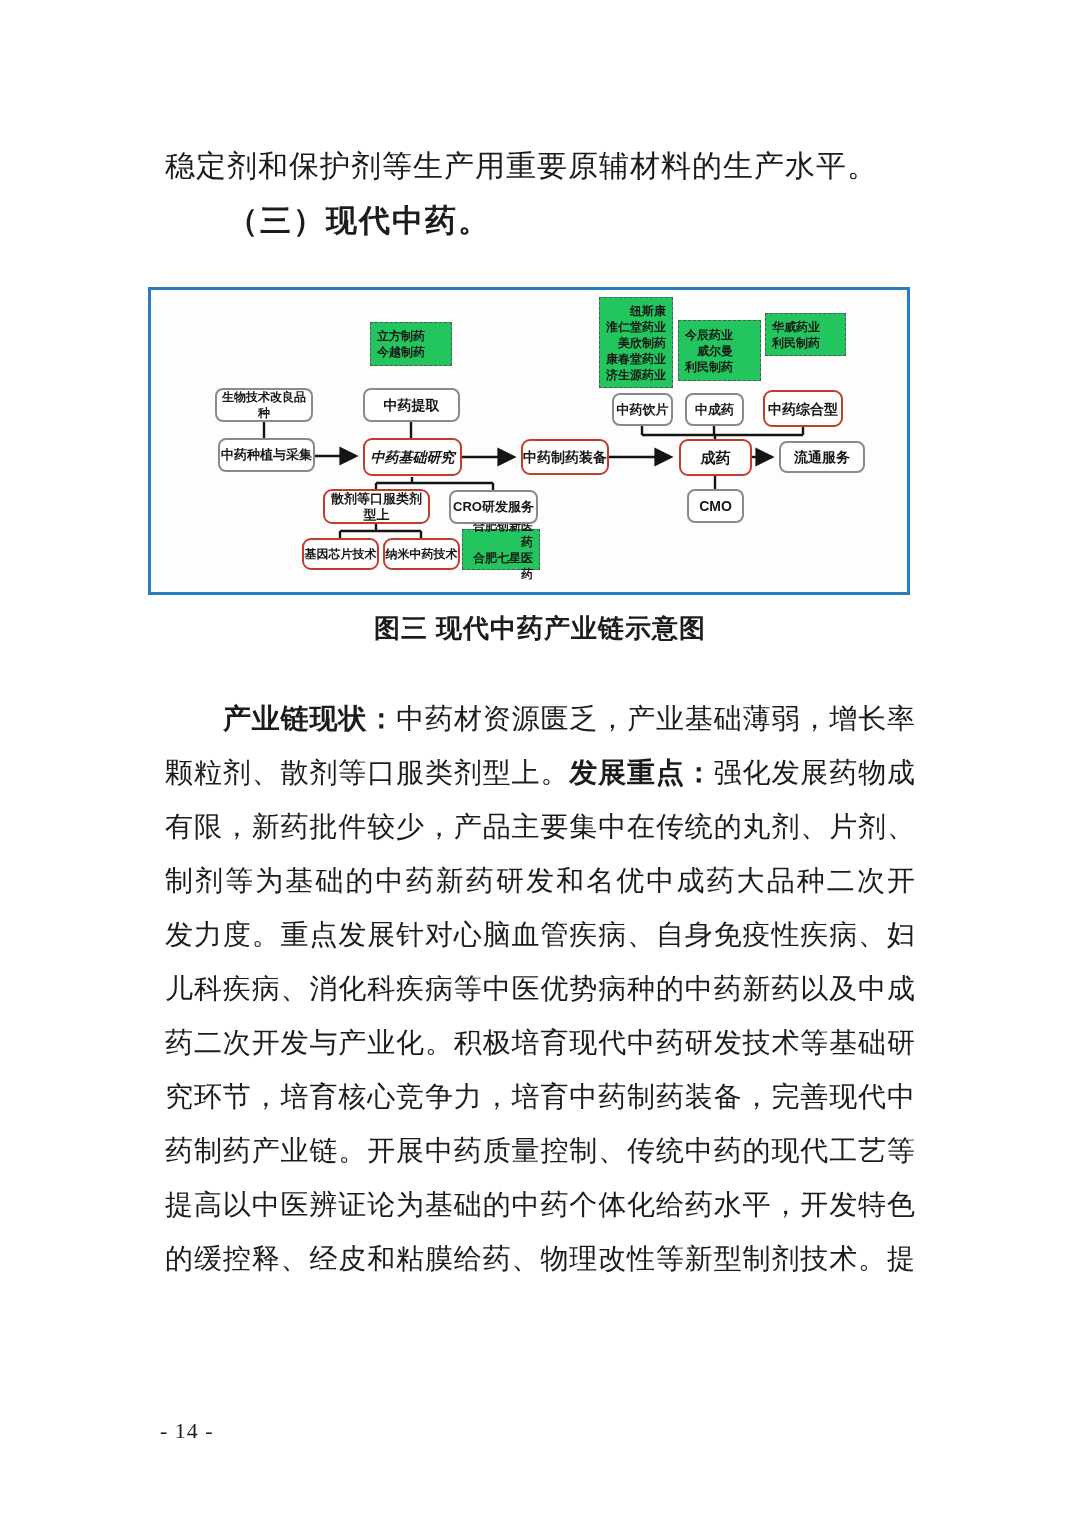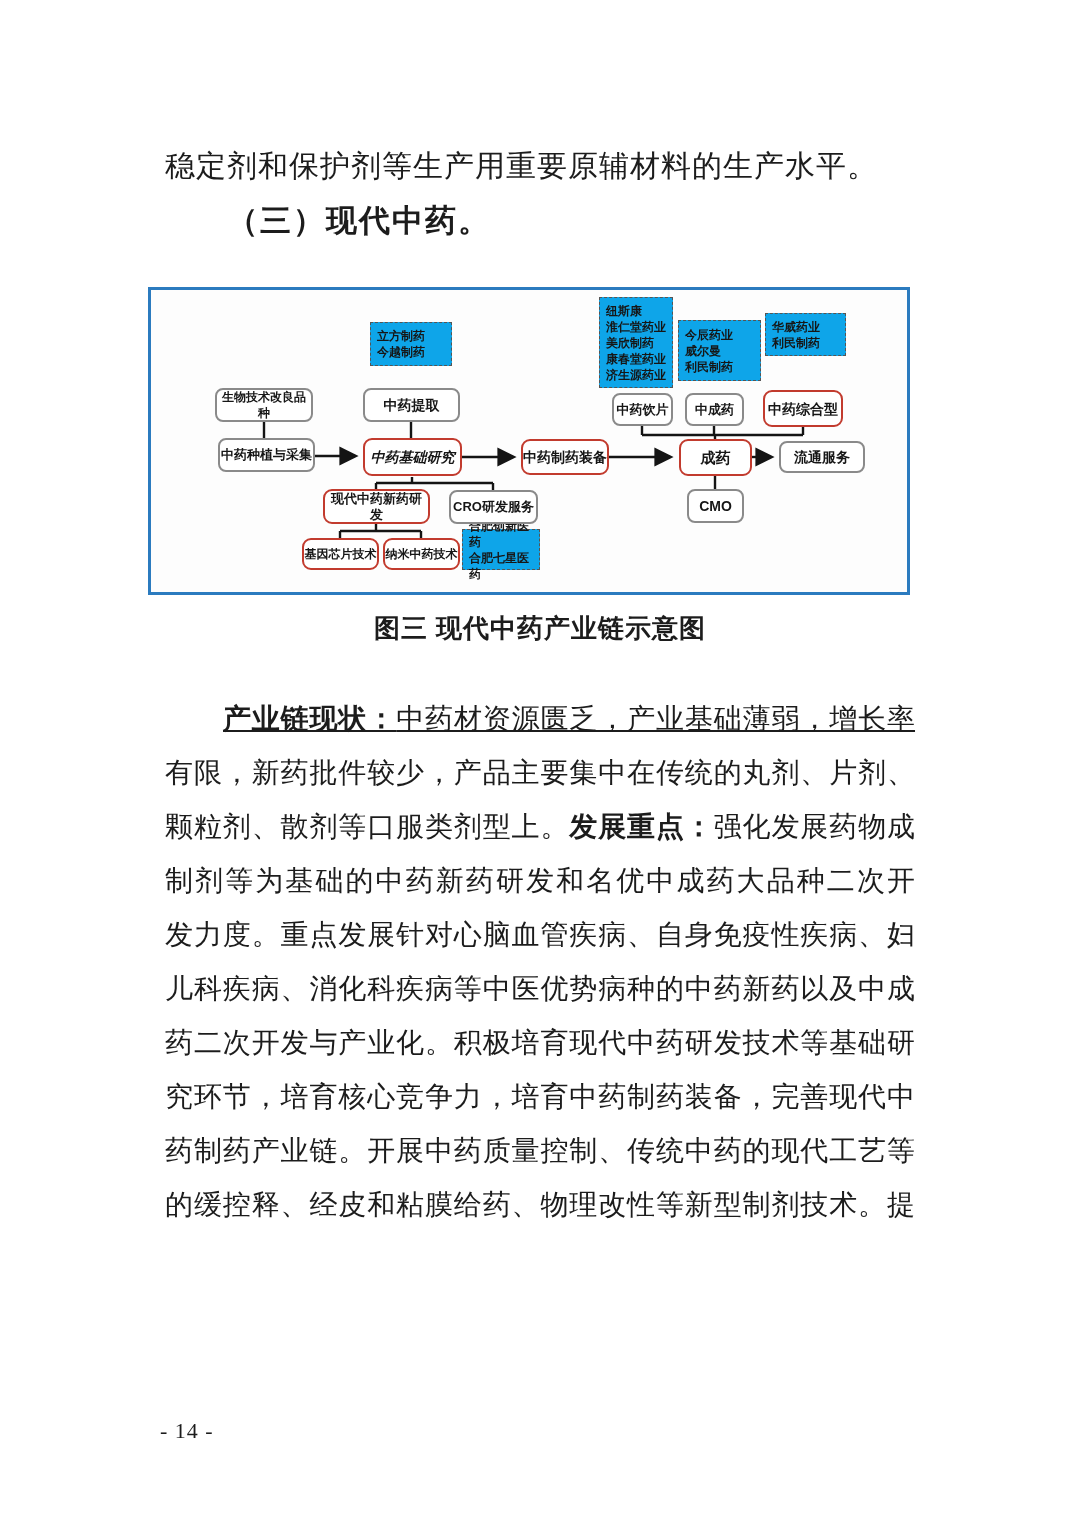--- a/index.html
+++ b/index.html
@@ -22,40 +22,40 @@
     left:165px;top:611px;width:750px;text-align:center;font-size:26px;
     font-weight:700;font-family:"Liberation Sans","DejaVu Sans",sans-serif;
     letter-spacing:1px;
   }
   .bodytext{left:165px;top:692px;width:750px;}
   .bline{
     width:750px;height:54px;line-height:54px;font-size:28px;
     text-align:justify;text-align-last:justify;white-space:nowrap;
   }
   .bline b{font-weight:700;}
-  .bline.indent{text-indent:58px;text-decoration:underline;}
+  .bline.indent{text-indent:58px;}
   .pagenum{left:160px;top:1418px;font-size:22px;letter-spacing:1px;}
   
   .figure{
     left:148px;top:287px;width:756px;height:302px;background:#fdfdfd;
     border:3px solid var(--frame,#2b7bbf);
   }
   .wires{position:absolute;left:0;top:0;}
   .node{
     position:absolute;box-sizing:border-box;background:#ffffff;
     display:flex;align-items:center;justify-content:center;
     font-family:"Liberation Sans","DejaVu Sans",sans-serif;
     font-weight:700;font-size:14px;color:#161616;text-align:center;
     border:2px solid var(--gray,#8a8a8a);border-radius:8px;line-height:16px;
     z-index:2;
   }
   .node.red{border:2.5px solid var(--red,#c23b2e);border-radius:9px;}
   .node.dashed{
-    border:1.6px dashed #555;border-radius:0;background:#0ea5e9;
-    justify-content:flex-start;align-items:center;text-align:left;
+    border:1.6px dashed #555;border-radius:0;background:#22c55e;
+    justify-content:flex-start;align-items:center;text-align:right;
     padding:3px 6px;font-size:12px;line-height:16px;white-space:pre-line;
   }
   .fs12{font-size:12px;}
   .fs13{font-size:13px;}
   .fs15{font-size:15px;}
 </style>
 </head>
 <body>
 
 <div>
@@ -122,35 +122,36 @@
     <div class="node fs13" style="left:534px;top:103px;width:59px;height:33px;">中成药</div>
     <div class="node fs13" style="left:67px;top:148px;width:97px;height:34px;">中药种植与采集</div>
     <div class="node" style="left:628px;top:151px;width:86px;height:32px;">流通服务</div>
     <div class="node" style="left:536px;top:199px;width:57px;height:34px;">CMO</div>
     <div class="node fs13" style="left:298px;top:200px;width:89px;height:34px;">CRO研发服务</div>
 
     <div class="node red" style="left:612px;top:100px;width:80px;height:37px;">中药综合型</div>
     <div class="node red" style="left:212px;top:148px;width:99px;height:38px;font-style:italic;">中药基础研究</div>
     <div class="node red" style="left:370px;top:149px;width:88px;height:36px;">中药制药装备</div>
     <div class="node red fs15" style="left:528px;top:149px;width:73px;height:37px;">成药</div>
-    <div class="node red fs13" style="left:172px;top:199px;width:107px;height:35px;">现代中药新药研发</div>
+    <div class="node red fs13" style="left:172px;top:199px;width:107px;height:35px;">散剂等口服类剂型上</div>
     <div class="node red fs12" style="left:151px;top:248px;width:77px;height:32px;">基因芯片技术</div>
     <div class="node red fs12" style="left:232px;top:248px;width:77px;height:32px;">纳米中药技术</div>
   </div>
 
   <div class="abs caption">图三 现代中药产业链示意图</div>
 
   <div class="abs bodytext">
     <div class="bline indent"><b>产业链现状：</b><span>中药材资源匮乏，产业基础薄弱，增长率</span></div>
+    <div class="bline"><span>颗粒剂、散剂等口服类剂型上。</span><b>发展重点：</b><span>强化发展药物成</span></div>
     <div class="bline">有限，新药批件较少，产品主要集中在传统的丸剂、片剂、</div>
-    <div class="bline"><span>颗粒剂、散剂等口服类剂型上。</span><b>发展重点：</b><span>强化发展药物成</span></div>
     <div class="bline">制剂等为基础的中药新药研发和名优中成药大品种二次开</div>
     <div class="bline">发力度。重点发展针对心脑血管疾病、自身免疫性疾病、妇</div>
     <div class="bline">儿科疾病、消化科疾病等中医优势病种的中药新药以及中成</div>
     <div class="bline">药二次开发与产业化。积极培育现代中药研发技术等基础研</div>
     <div class="bline">究环节，培育核心竞争力，培育中药制药装备，完善现代中</div>
     <div class="bline">药制药产业链。开展中药质量控制、传统中药的现代工艺等</div>
+    <div class="bline">提高以中医辨证论为基础的中药个体化给药水平，开发特色</div>
     <div class="bline">的缓控释、经皮和粘膜给药、物理改性等新型制剂技术。提</div>
   </div>
 
   <div class="abs pagenum">- 14 -</div>
 
 </div>
 
 </body></html>

